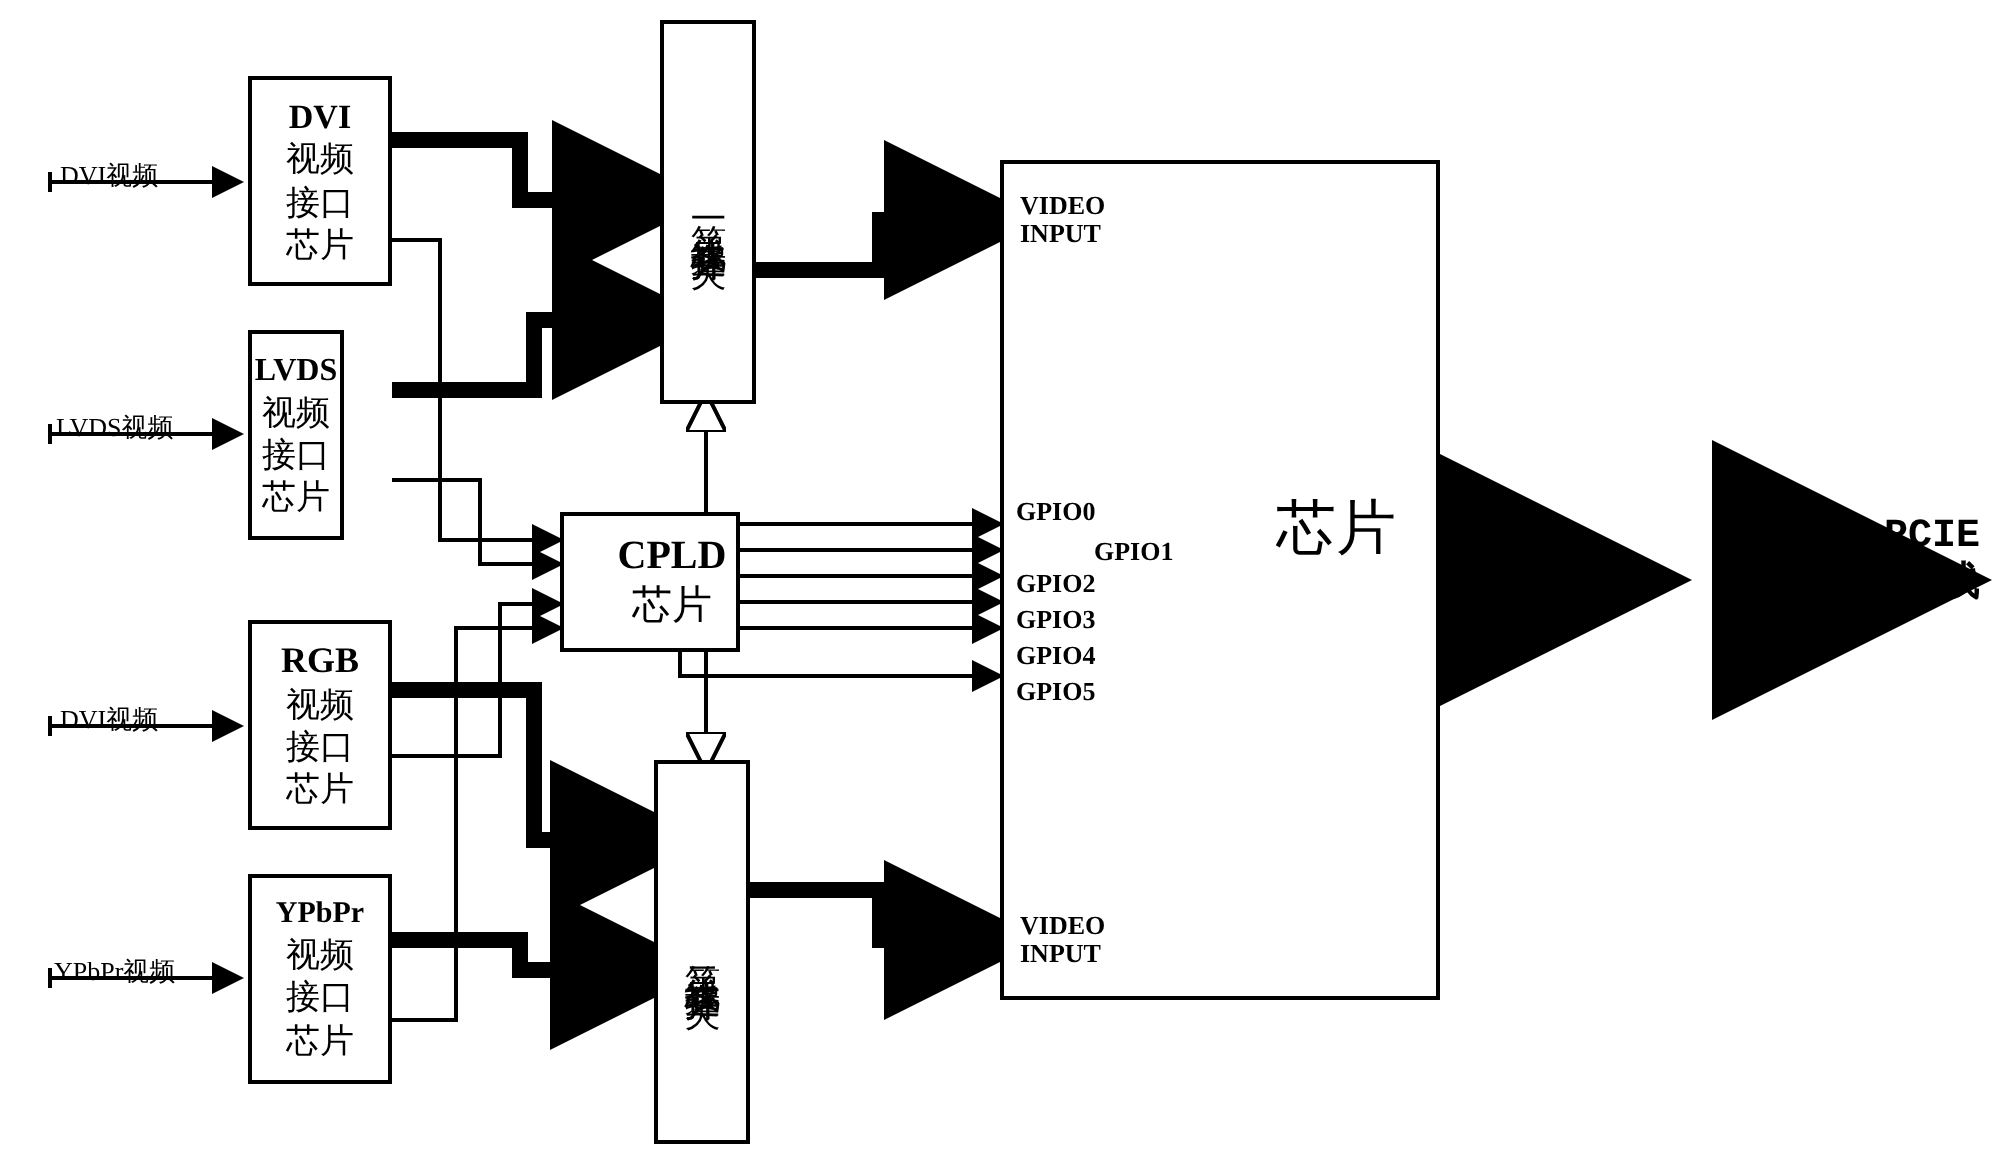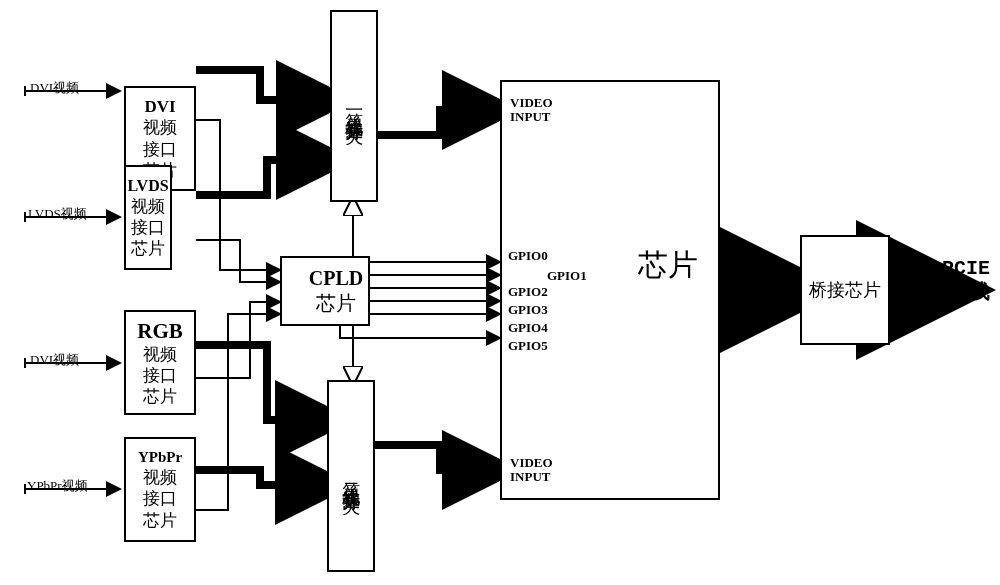--- a/index.html
+++ b/index.html
@@ -141,36 +141,36 @@
 
     <rect x="506" y="92" width="70" height="34" fill="none" stroke="#000" stroke-width="1.5"></rect>
     <rect x="506" y="452" width="70" height="34" fill="none" stroke="#000" stroke-width="1.5"></rect>
   </svg>
 
   <div class="input-label" style="left:30px; top:79px;">DVI视频</div>
   <div class="input-label" style="left:28px; top:205px;">LVDS视频</div>
   <div class="input-label" style="left:30px; top:351px;">DVI视频</div>
   <div class="input-label" style="left:27px; top:477px;">YPbPr视频</div>
 
-  <div class="box" style="left:124px; top:38px; width:72px; height:105px;margin-top:48px;">
+  <div class="box" style="left:124px; top:38px; width:72px; height:105px;">
     <span class="title" style="font-size:17px;">DVI</span>
     <span class="cn" style="font-size:17px;">视频</span>
     <span class="cn" style="font-size:17px;">接口</span>
     <span class="cn" style="font-size:17px;">芯片</span>
   </div>
 
   <div class="box" style="left:124px; top:165px; width:48px; height:105px;">
     <span class="title" style="font-size:16px;">LVDS</span>
     <span class="cn" style="font-size:17px;">视频</span>
     <span class="cn" style="font-size:17px;">接口</span>
     <span class="cn" style="font-size:17px;">芯片</span>
   </div>
 
   <div class="box" style="left:124px; top:310px; width:72px; height:105px;">
-    <span class="title" style="font-size:21px;text-align:center;">RGB</span>
+    <span class="title" style="font-size:18px;text-align:center;">RGB</span>
     <span class="cn" style="font-size:17px;">视频</span>
     <span class="cn" style="font-size:17px;">接口</span>
     <span class="cn" style="font-size:17px;">芯片</span>
   </div>
 
   <div class="box" style="left:124px; top:437px; width:72px; height:105px;align-items:center;">
     <span class="title" style="font-size:15px;">YPbPr</span>
     <span class="cn" style="font-size:17px;">视频</span>
     <span class="cn" style="font-size:17px;">接口</span>
     <span class="cn" style="font-size:17px;">芯片</span>
@@ -199,22 +199,19 @@
   <div class="video-input-label" style="left:510px; top:456px; white-space:pre;">VIDEO
 INPUT</div>
 
   <div class="gpio-label" style="left:508px; top:248px;">GPIO0</div>
   <div class="gpio-label" style="left:508px; top:268px;margin-left:39px;">GPIO1</div>
   <div class="gpio-label" style="left:508px; top:284px;">GPIO2</div>
   <div class="gpio-label" style="left:508px; top:302px;">GPIO3</div>
   <div class="gpio-label" style="left:508px; top:320px;">GPIO4</div>
   <div class="gpio-label" style="left:508px; top:338px;">GPIO5</div>
 
-  <div class="box" style="left:800px; top:235px; width:90px; height:110px;">
-    <span class="cn" style="font-size:18px;">桥接芯片</span>
-  </div>
 
   <div style="position:absolute; left:942px; top:258px; text-align:center; line-height:1.1;">
     <div class="title" style="font-family:Liberation Mono, monospace; font-weight:bold; font-size:20px;">PCIE</div>
     <div class="cn" style="font-size:20px; font-weight:bold;text-align:right;">总线</div>
   </div>
 
 </div>
 
 </body></html>

